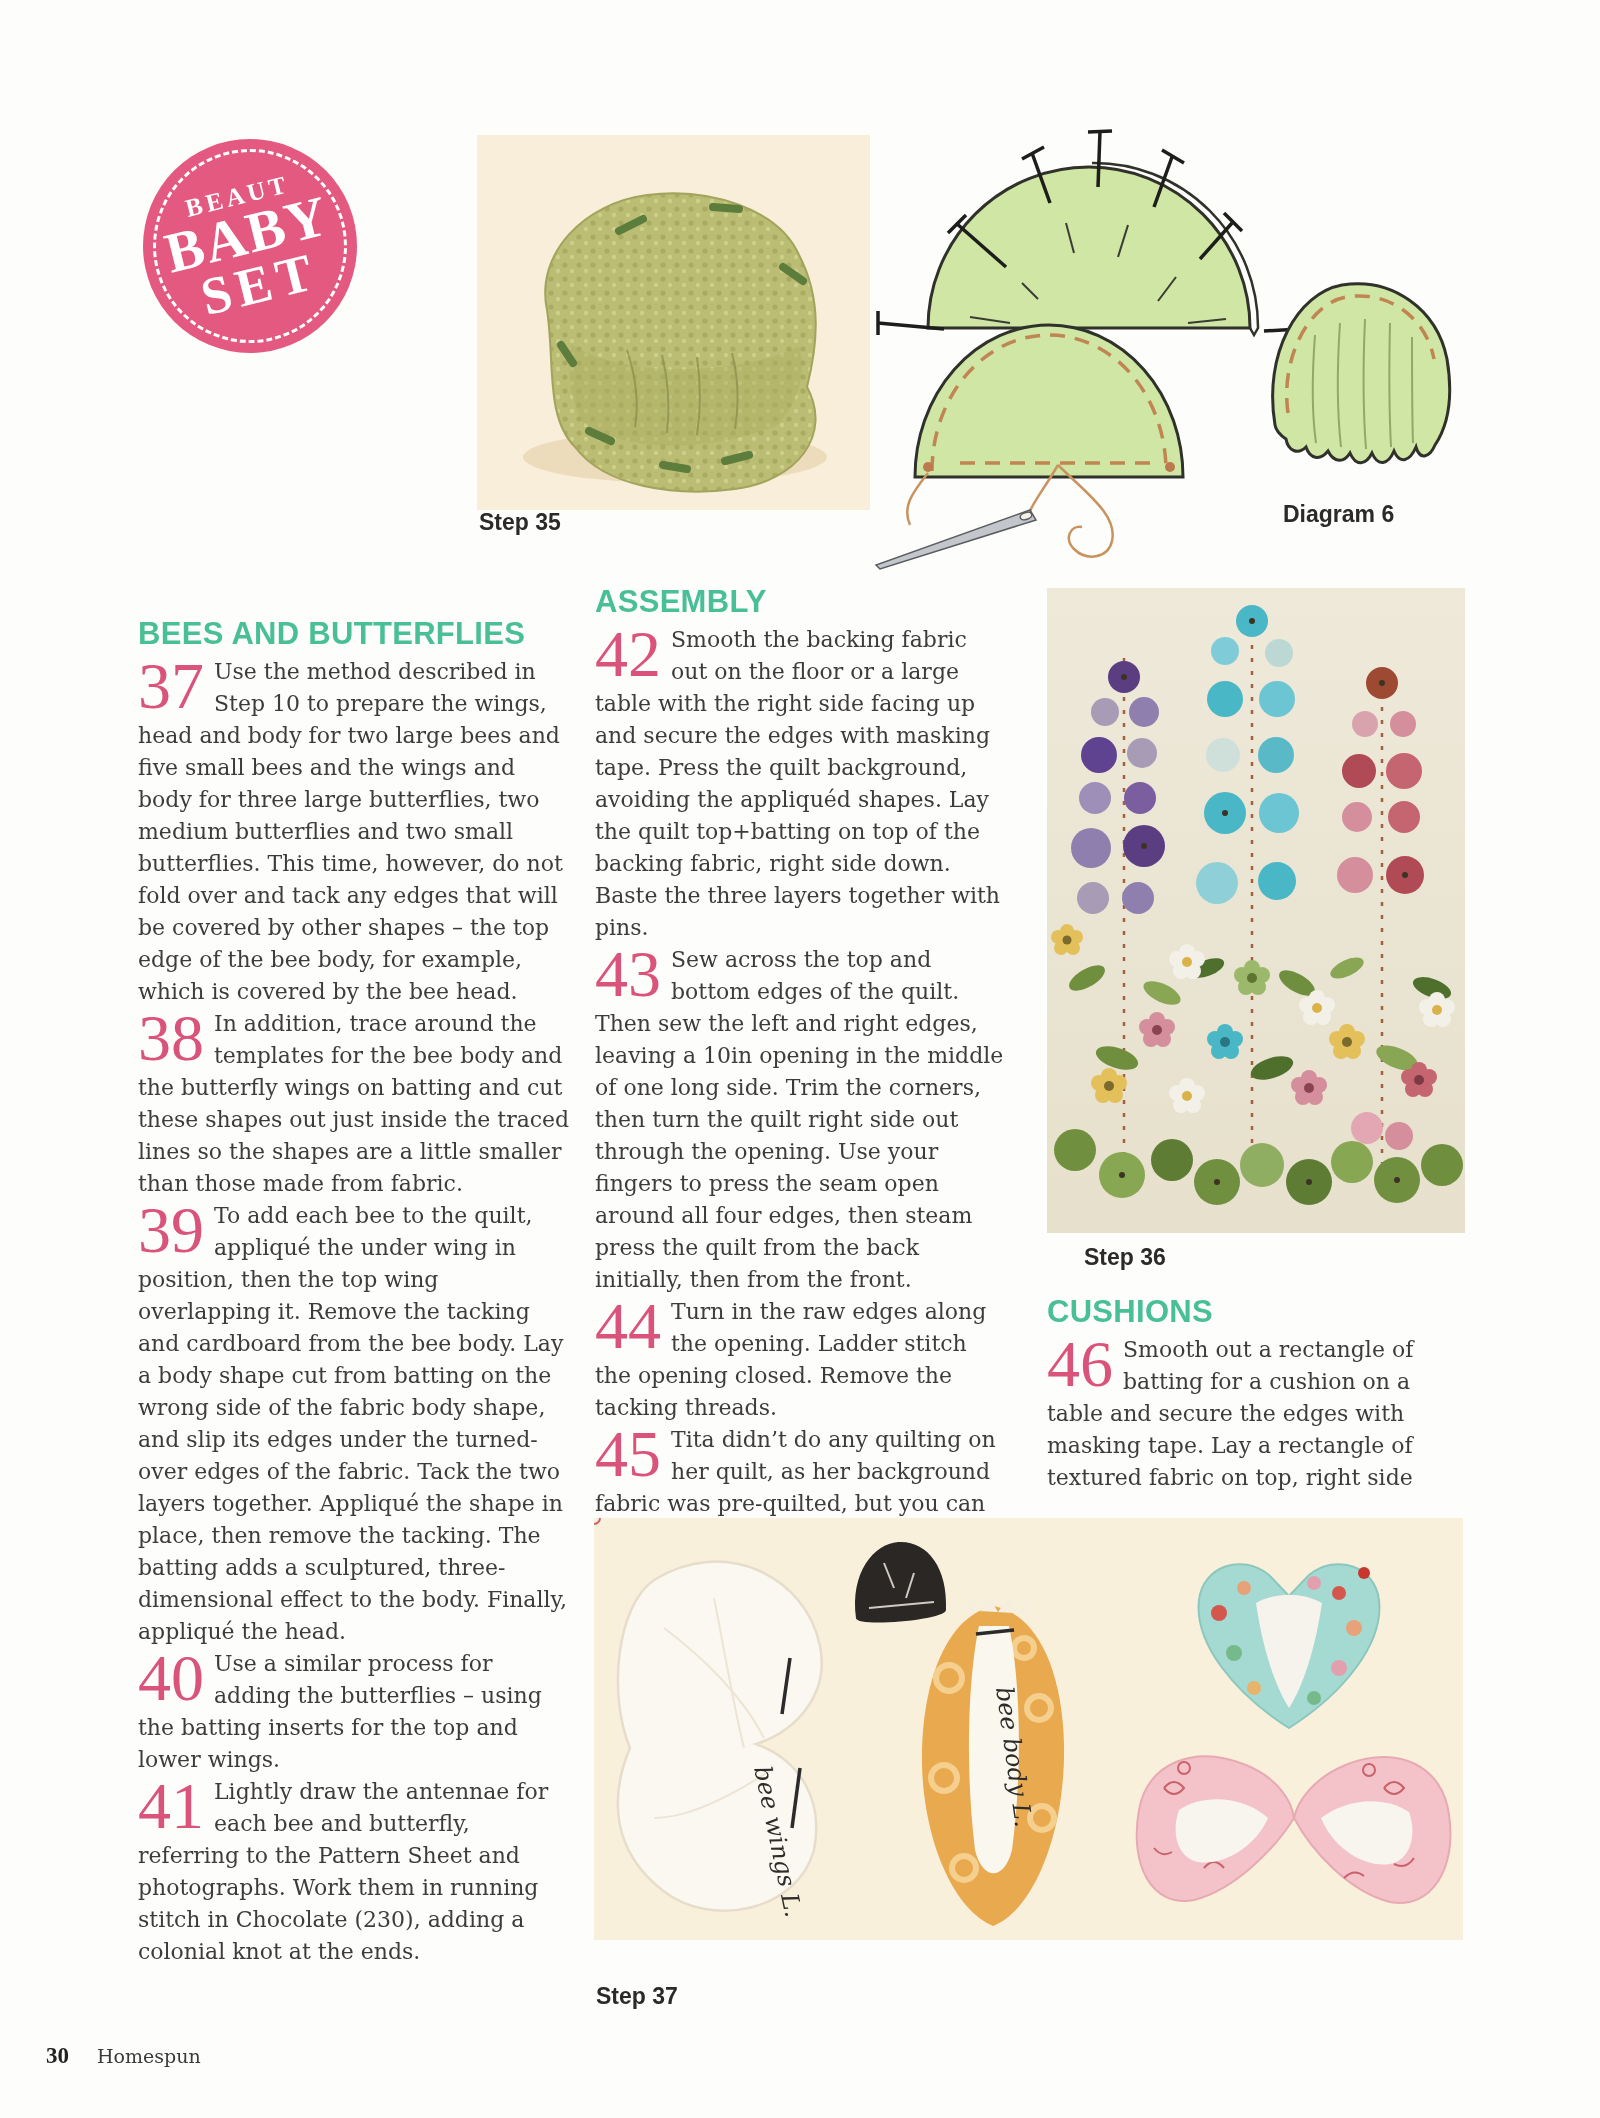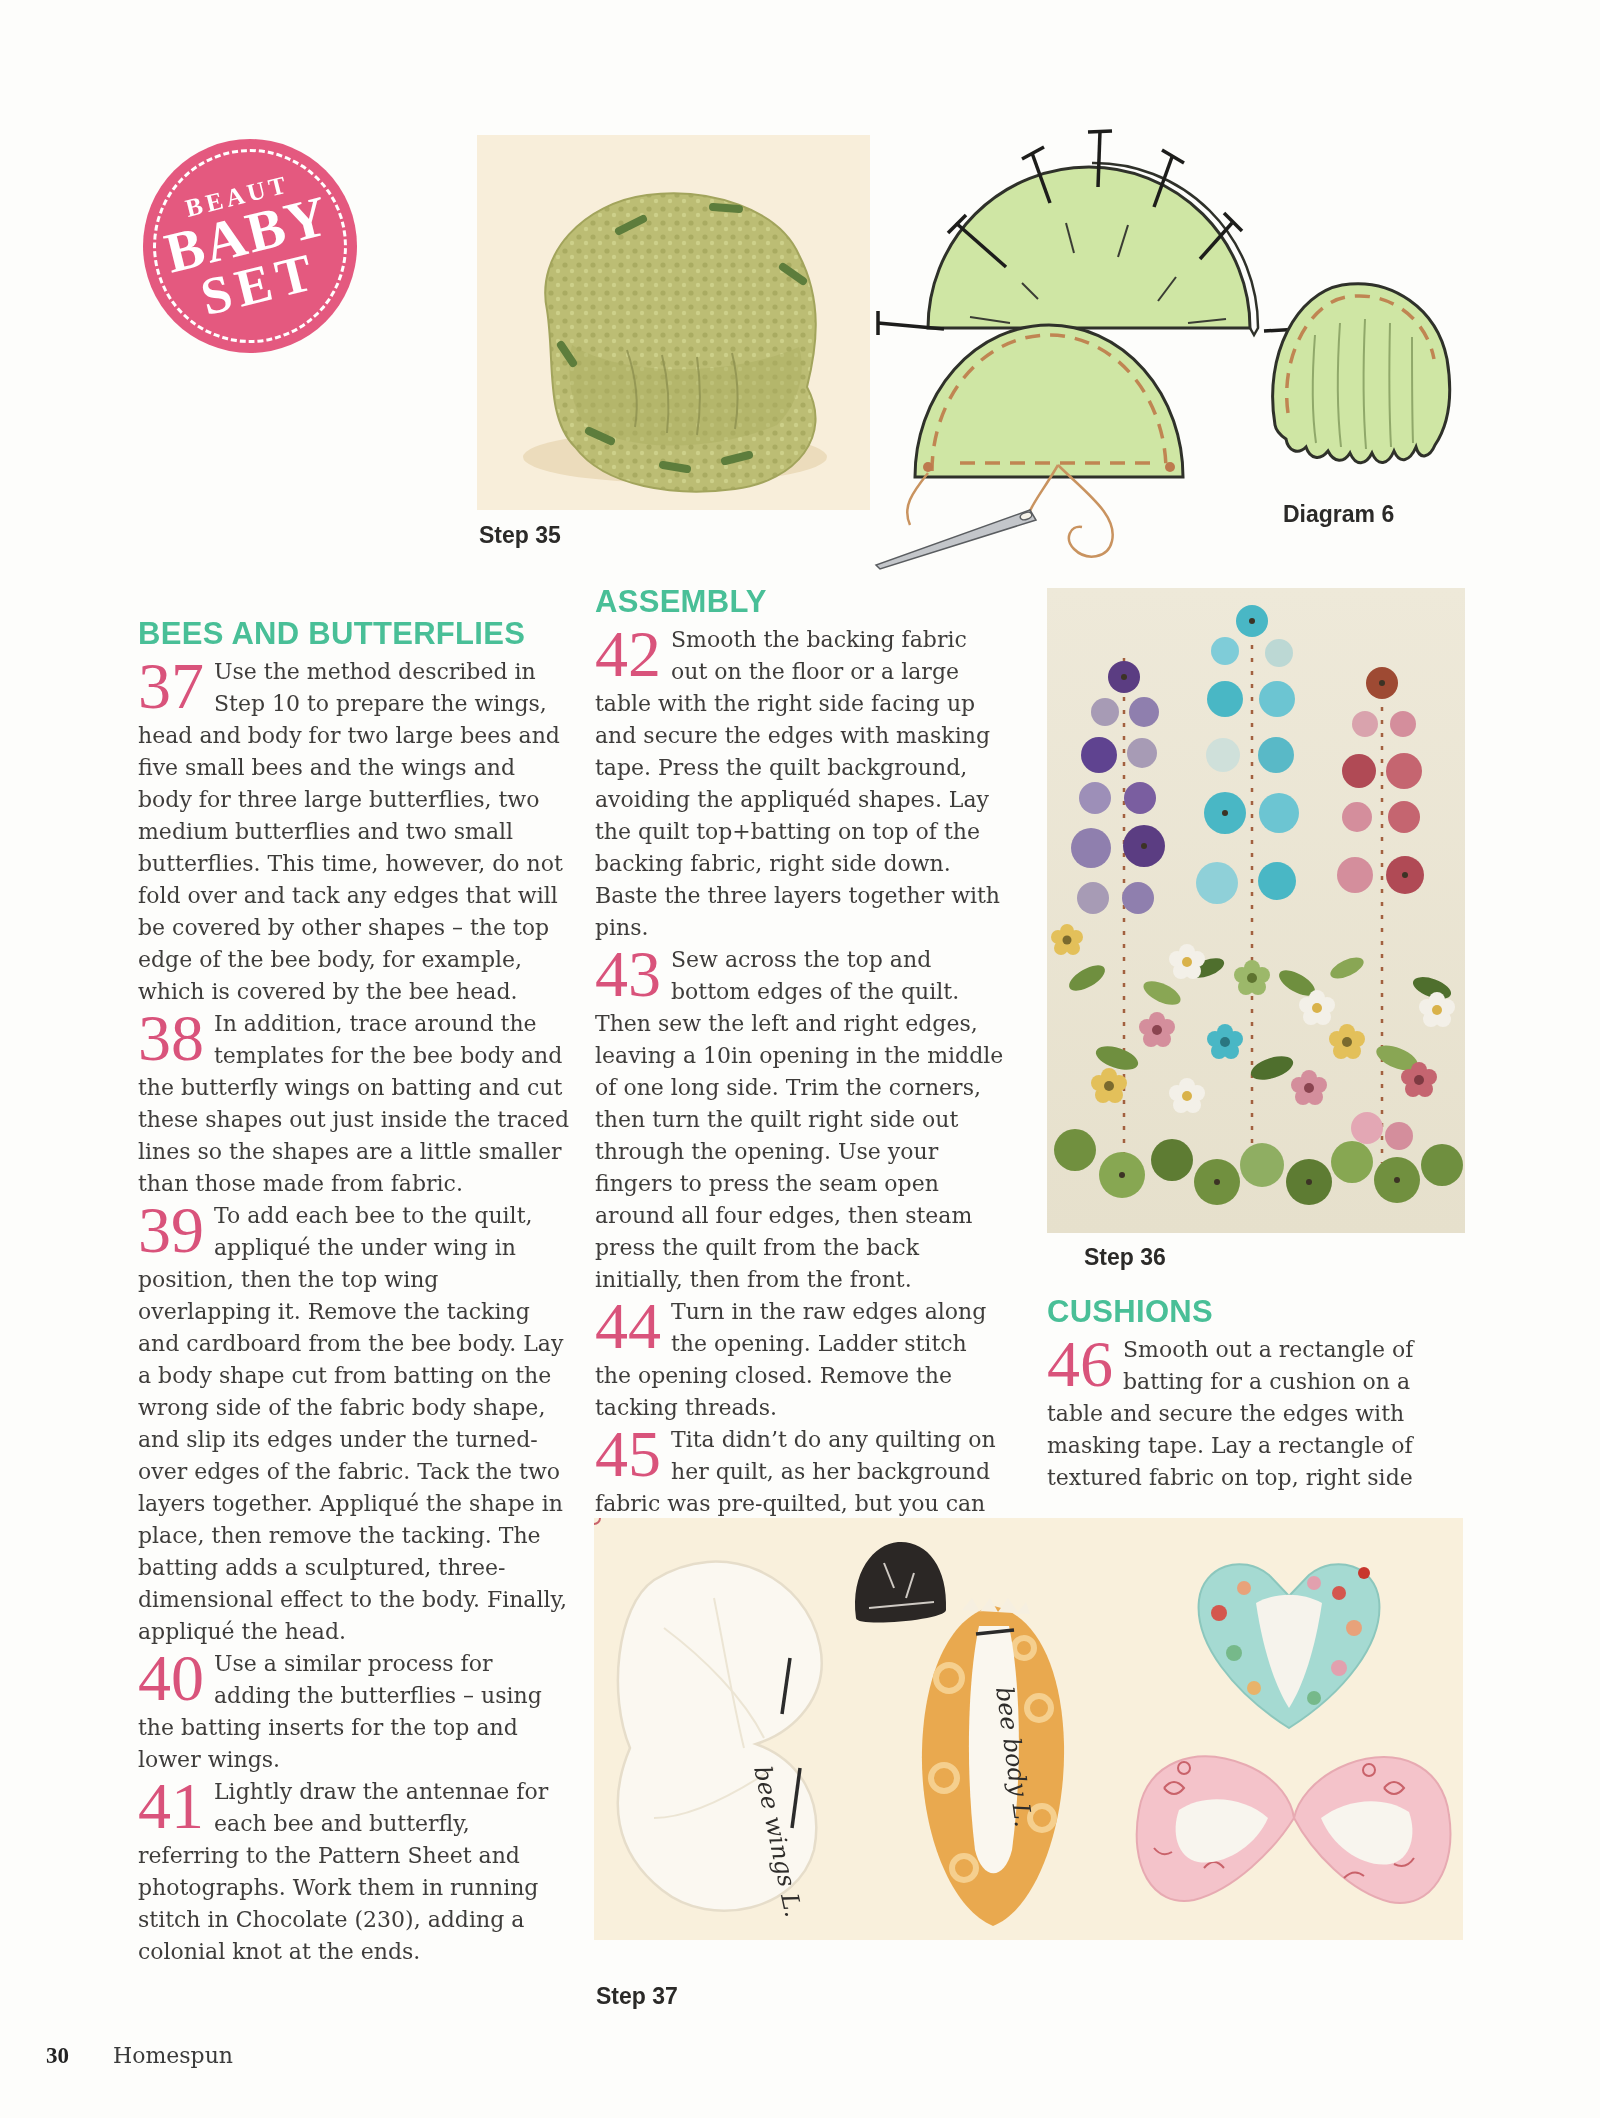--- a/index.html
+++ b/index.html
@@ -29,21 +29,21 @@
   .sec{margin:0 0 6px 0;font:700 31px/32px "Liberation Sans",sans-serif;
        color:#49bf97;letter-spacing:.3px;}
   .step{margin:0;font-family:"DejaVu Serif",serif;font-size:22px;line-height:32px;
         color:#3e3c3a;text-align:left;}
   .stepnum{float:left;font:400 66px/56px "Liberation Serif",serif;color:#d9537b;
            margin:2px 10px 0 0;height:58px;text-align:center;}
 
   .footer{position:absolute;left:46px;top:2042px;font-size:23px;color:#222;}
   .footer .pn{font-weight:700;font-family:Liberation Serif, serif;}
   .footer .mg{font-family:"DejaVu Serif",serif;font-weight:400;color:#3a3a3a;
-              font-size:22px;margin-left:44px;}
+              font-size:19px;margin-left:28px;}
 </style>
 </head>
 <body>
 
 <div class="page">
 
   <div class="badge">
     <div class="ring"></div>
     <div class="btxt">
       <span class="b1">BEAUT</span>
@@ -78,21 +78,21 @@
           <line x1="236" y1="72" x2="262" y2="74"></line>
           <line x1="306" y1="132" x2="326" y2="146"></line>
           <line x1="112" y1="296" x2="134" y2="306"></line>
           <line x1="186" y1="330" x2="210" y2="334"></line>
           <line x1="248" y1="326" x2="272" y2="320"></line>
           <line x1="84" y1="210" x2="96" y2="228"></line>
         </g>
       </g>
     </svg>
   </div>
-  <div class="cap" style="left:479px;top:522px;">Step 35</div>
+  <div class="cap" style="left:479px;top:509px;">Step 35</div>
 
   <div class="ph" style="left:860px;top:95px;width:660px;height:480px;">
     <svg width="660" height="480" viewBox="0 0 660 480">
 
       <g>
         <path d="M232,68 A164,164 0 0 1 398,233 L394,240 390,233" fill="none" stroke="#2f312a" stroke-width="2.5"></path>
         <path d="M68,233 A161,161 0 0 1 390,233 Z" fill="#cfe6a4" stroke="#2f312a" stroke-width="3"></path>
         <g stroke="#1d1d1b" stroke-width="3.5">
           <line x1="96" y1="128" x2="146" y2="172"></line>
             <line x1="88" y1="138" x2="106" y2="120"></line>

